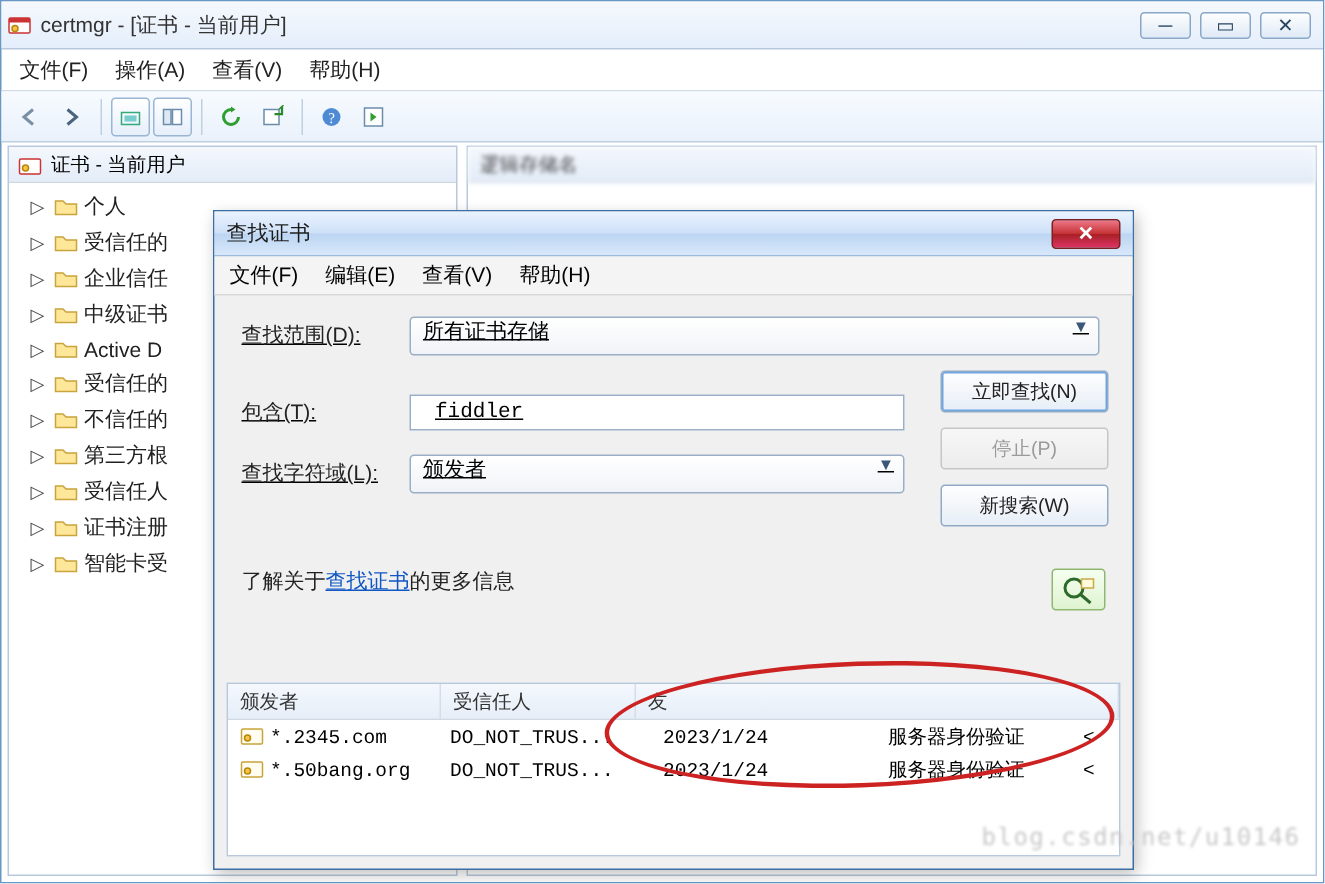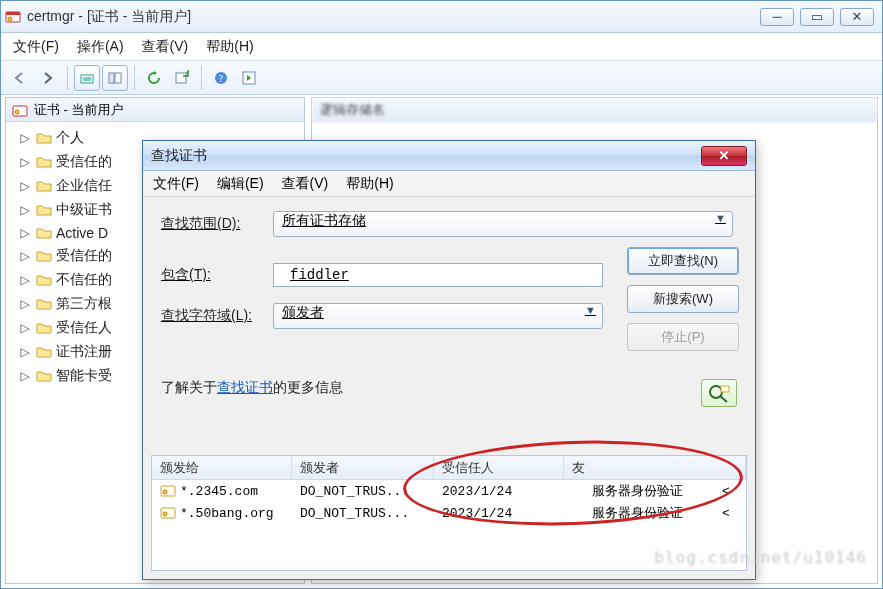--- a/index.html
+++ b/index.html
@@ -436,40 +436,39 @@
         <div class="combo">
           <span>颁发者</span>
           <span class="arrow">▼</span>
         </div>
       </div>
     </div>
   </div>
 
   <div class="right-btns">
     <div class="btn primary">立即查找(N)</div>
+    <div class="btn disabled">停止(P)</div>
     <div class="btn">新搜索(W)</div>
-    <div class="btn disabled">停止(P)</div>
   </div>
 
   <div class="dlg-info">
     <div>
       <span>了解关于</span><a>查找证书</a><span>的更多信息</span>
     </div>
     <div class="info-icon">
       <svg width="24" height="20">
           <circle cx="9" cy="9" r="6" fill="none" stroke="#2d6b2d" stroke-width="2"></circle>
           <line x1="13" y1="13" x2="20" y2="19" stroke="#2d6b2d" stroke-width="2"></line>
           <rect x="14" y="3" width="8" height="6" fill="#fffbdc" stroke="#caa94a"></rect>
         </svg>
     </div>
   </div>
 
   <div class="dlg-results">
     <div class="res-hdr">
-      <div class="col-issuedto">颁发给</div>
       <div class="col-issuer">颁发者</div>
       <div class="col-purpose">受信任人</div>
       <div class="col-friend">友</div>
     </div>
     <div class="res-body">
         <div class="res-row">
           <div class="col-issuedto"><span class="cert-icon"><svg width="16" height="14">
                 <rect x="1" y="2" width="14" height="10" rx="1" fill="#fffdf0" stroke="#c9a33b"></rect>
                 <circle cx="5" cy="8" r="2" fill="#f6c544" stroke="#b8860b"></circle>
               </svg></span><span>*.2345.com</span></div>

